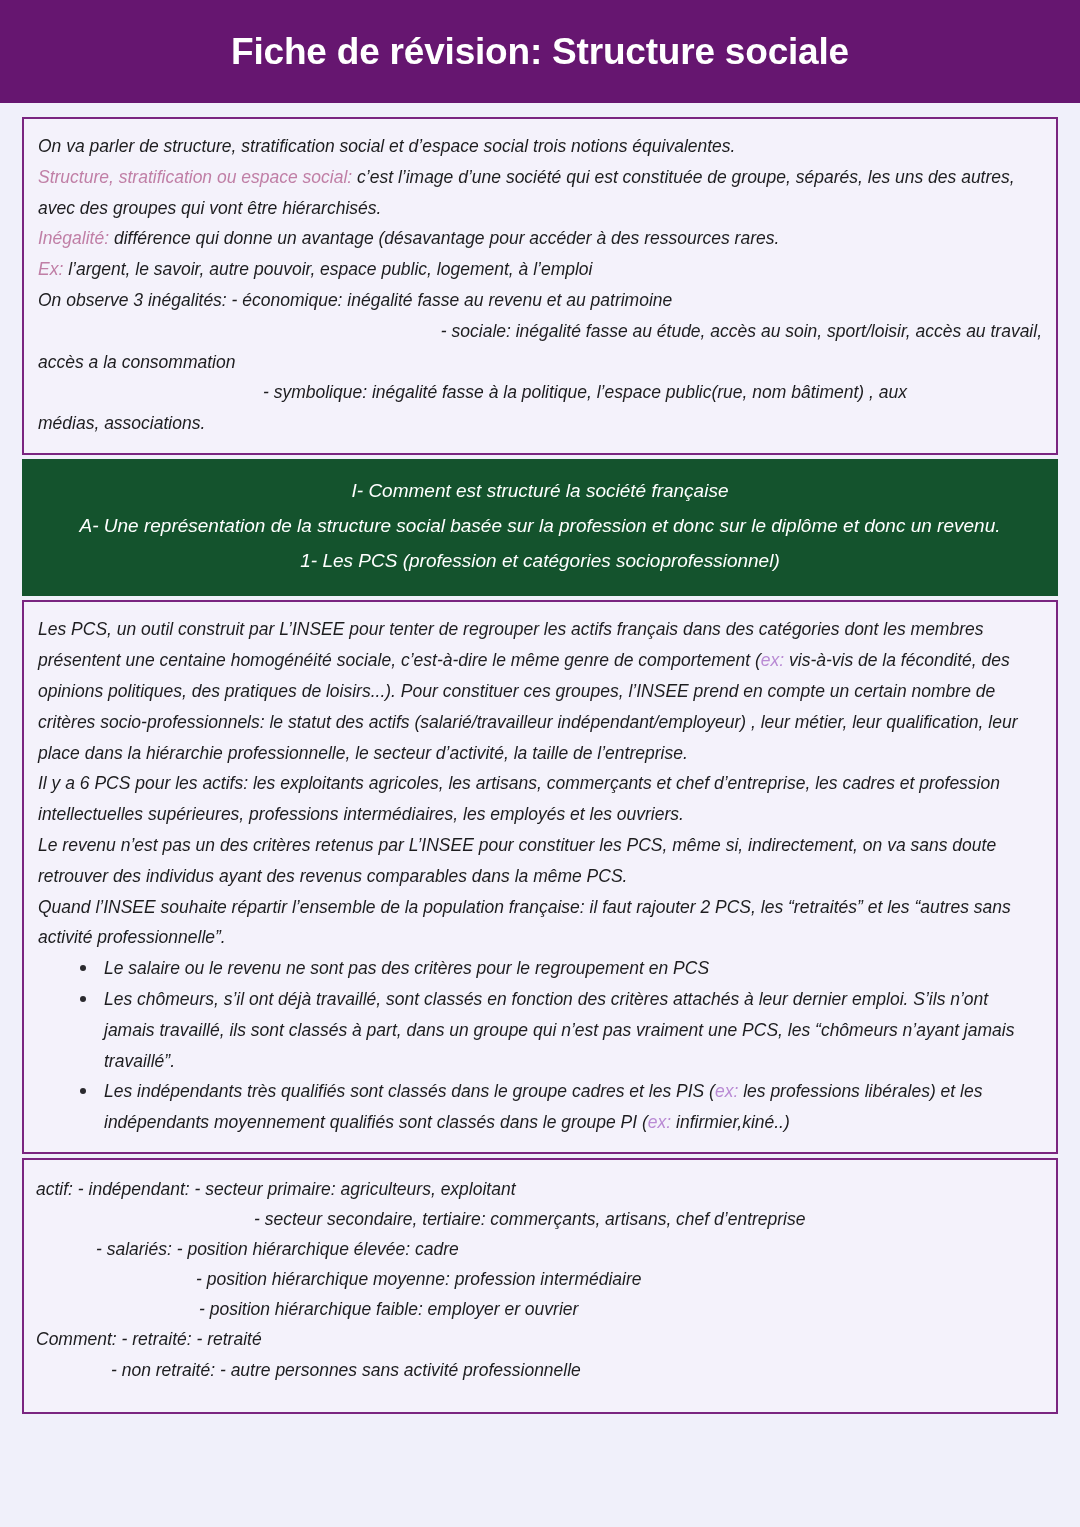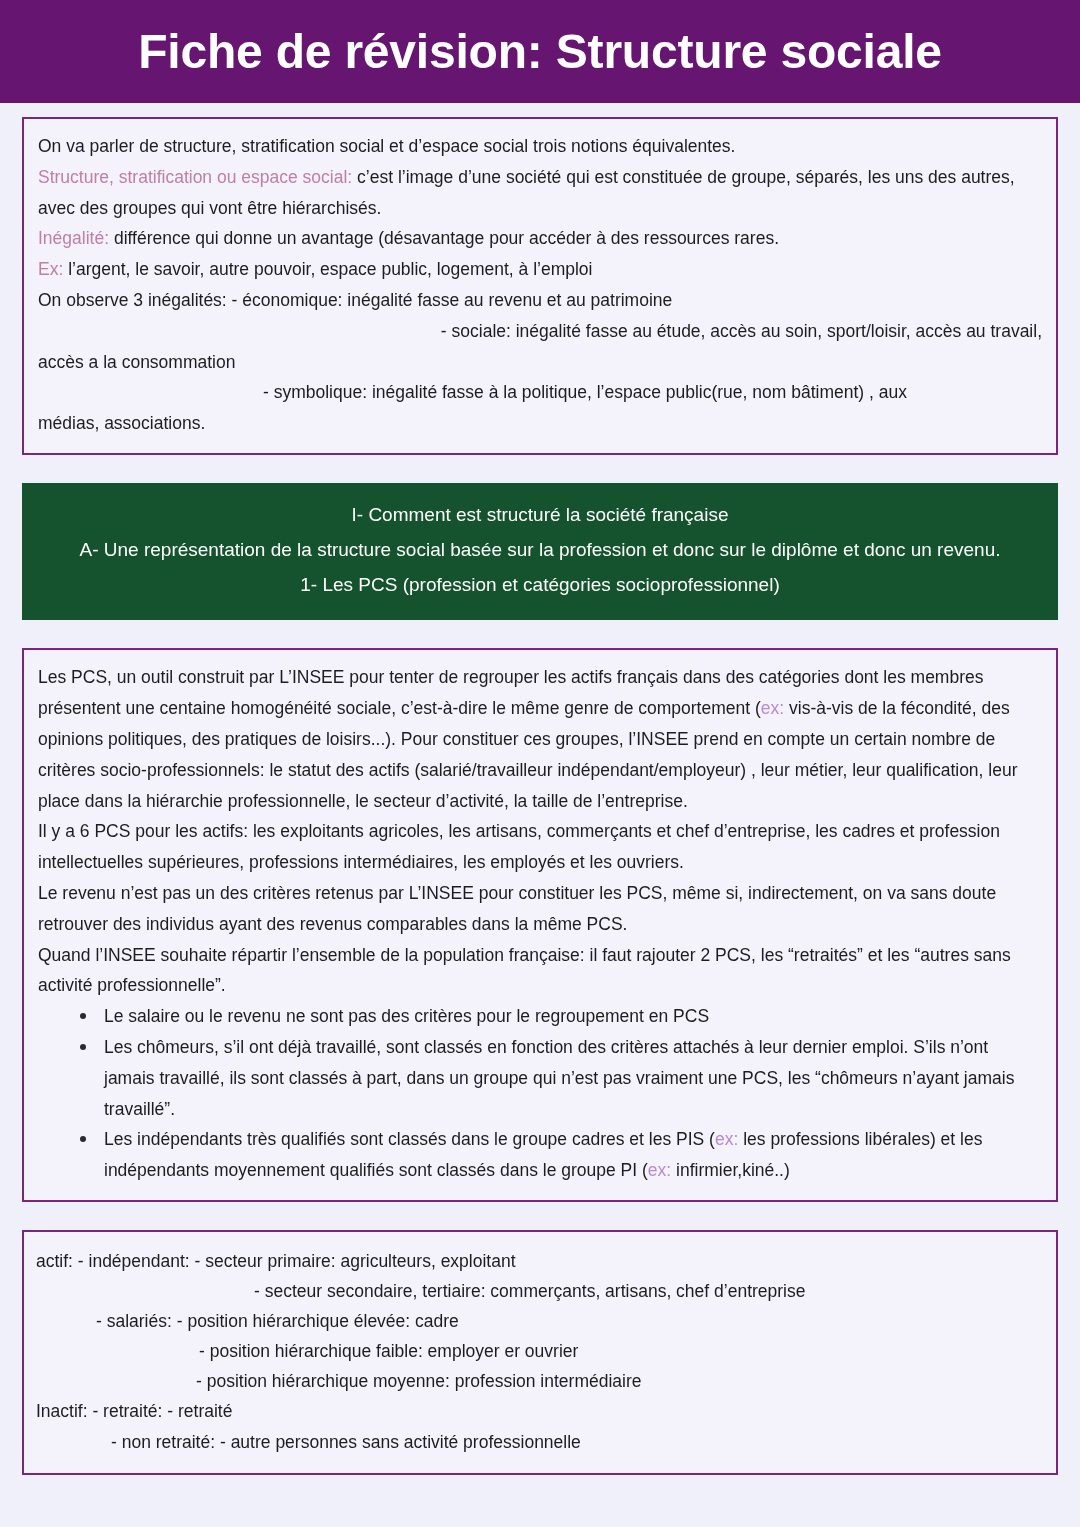--- a/index.html
+++ b/index.html
@@ -20,31 +20,32 @@
   .title-banner {
     background: #661670;
     height: 103px;
     display: flex;
     align-items: center;
     justify-content: center;
   }
   .title-banner h1 {
     margin: 0;
     color: #ffffff;
-    font-size: 48px;
+    font-size: 37px;
     font-weight: bold;
     letter-spacing: -0.2px;
     line-height: 1;
     text-align: left;
   }
 
   
   .block {
-    margin: 0 22px 28px 22px;
+    margin: 0 22px 4px 22px;
     box-sizing: border-box;
+    font-style: italic;
   }
   .note-box {
     background: #f4f2fb;
     border: 2px solid #7a2580;
     padding: 12px 14px 14px 14px;
     font-size: 17.5px;
     line-height: 1.76;
     color: #1d1d1f;
   }
   .note-box p {
@@ -72,21 +73,21 @@
   .accent-lilac  { color: #b98ad4; }
 
   
   .ind-1 { padding-left: 205px; display: block; text-align: right; }
   .ind-2 { padding-left: 225px; display: block; }
 
   
   .outline-box {
     font-size: 17.5px;
     line-height: 1.72;
-    padding: 14px 14px 16px 12px;
+    padding: 14px 14px 27px 12px;
   }
   .outline-box .lvl-a { display:block; padding-left: 0px; }
   .outline-box .lvl-b { display:block; padding-left: 218px; }
   .outline-box .lvl-c { display:block; padding-left: 60px; }
   .outline-box .lvl-d { display:block; padding-left: 160px; }
   .outline-box .lvl-e { display:block; padding-left: 163px; }
   .outline-box .lvl-f { display:block; padding-left: 0px; }
   .outline-box .lvl-g { display:block; padding-left: 75px; }
 
   
@@ -170,24 +171,24 @@
   <p>
       <span class="lvl-a">actif: -  indépendant: - secteur primaire: agriculteurs, exploitant</span>
     </p>
   <p>
       <span class="lvl-b">- secteur secondaire, tertiaire: commerçants, artisans, chef d’entreprise</span>
     </p>
   <p>
       <span class="lvl-c">- salariés: - position hiérarchique élevée: cadre</span>
     </p>
   <p>
+      <span class="lvl-d">- position hiérarchique moyenne: profession intermédiaire</span>
+    </p>
+  <p>
       <span class="lvl-e">-  position hiérarchique faible: employer er ouvrier</span>
     </p>
   <p>
-      <span class="lvl-d">- position hiérarchique moyenne: profession intermédiaire</span>
-    </p>
-  <p>
-      <span class="lvl-f">Inactif: - retraité: - retraité</span>
+      <span class="lvl-f">Comment: - retraité: - retraité</span>
     </p>
   <p>
       <span class="lvl-g">- non retraité: -  autre personnes sans activité professionnelle</span>
     </p>
 </section>
 
 </body></html>

